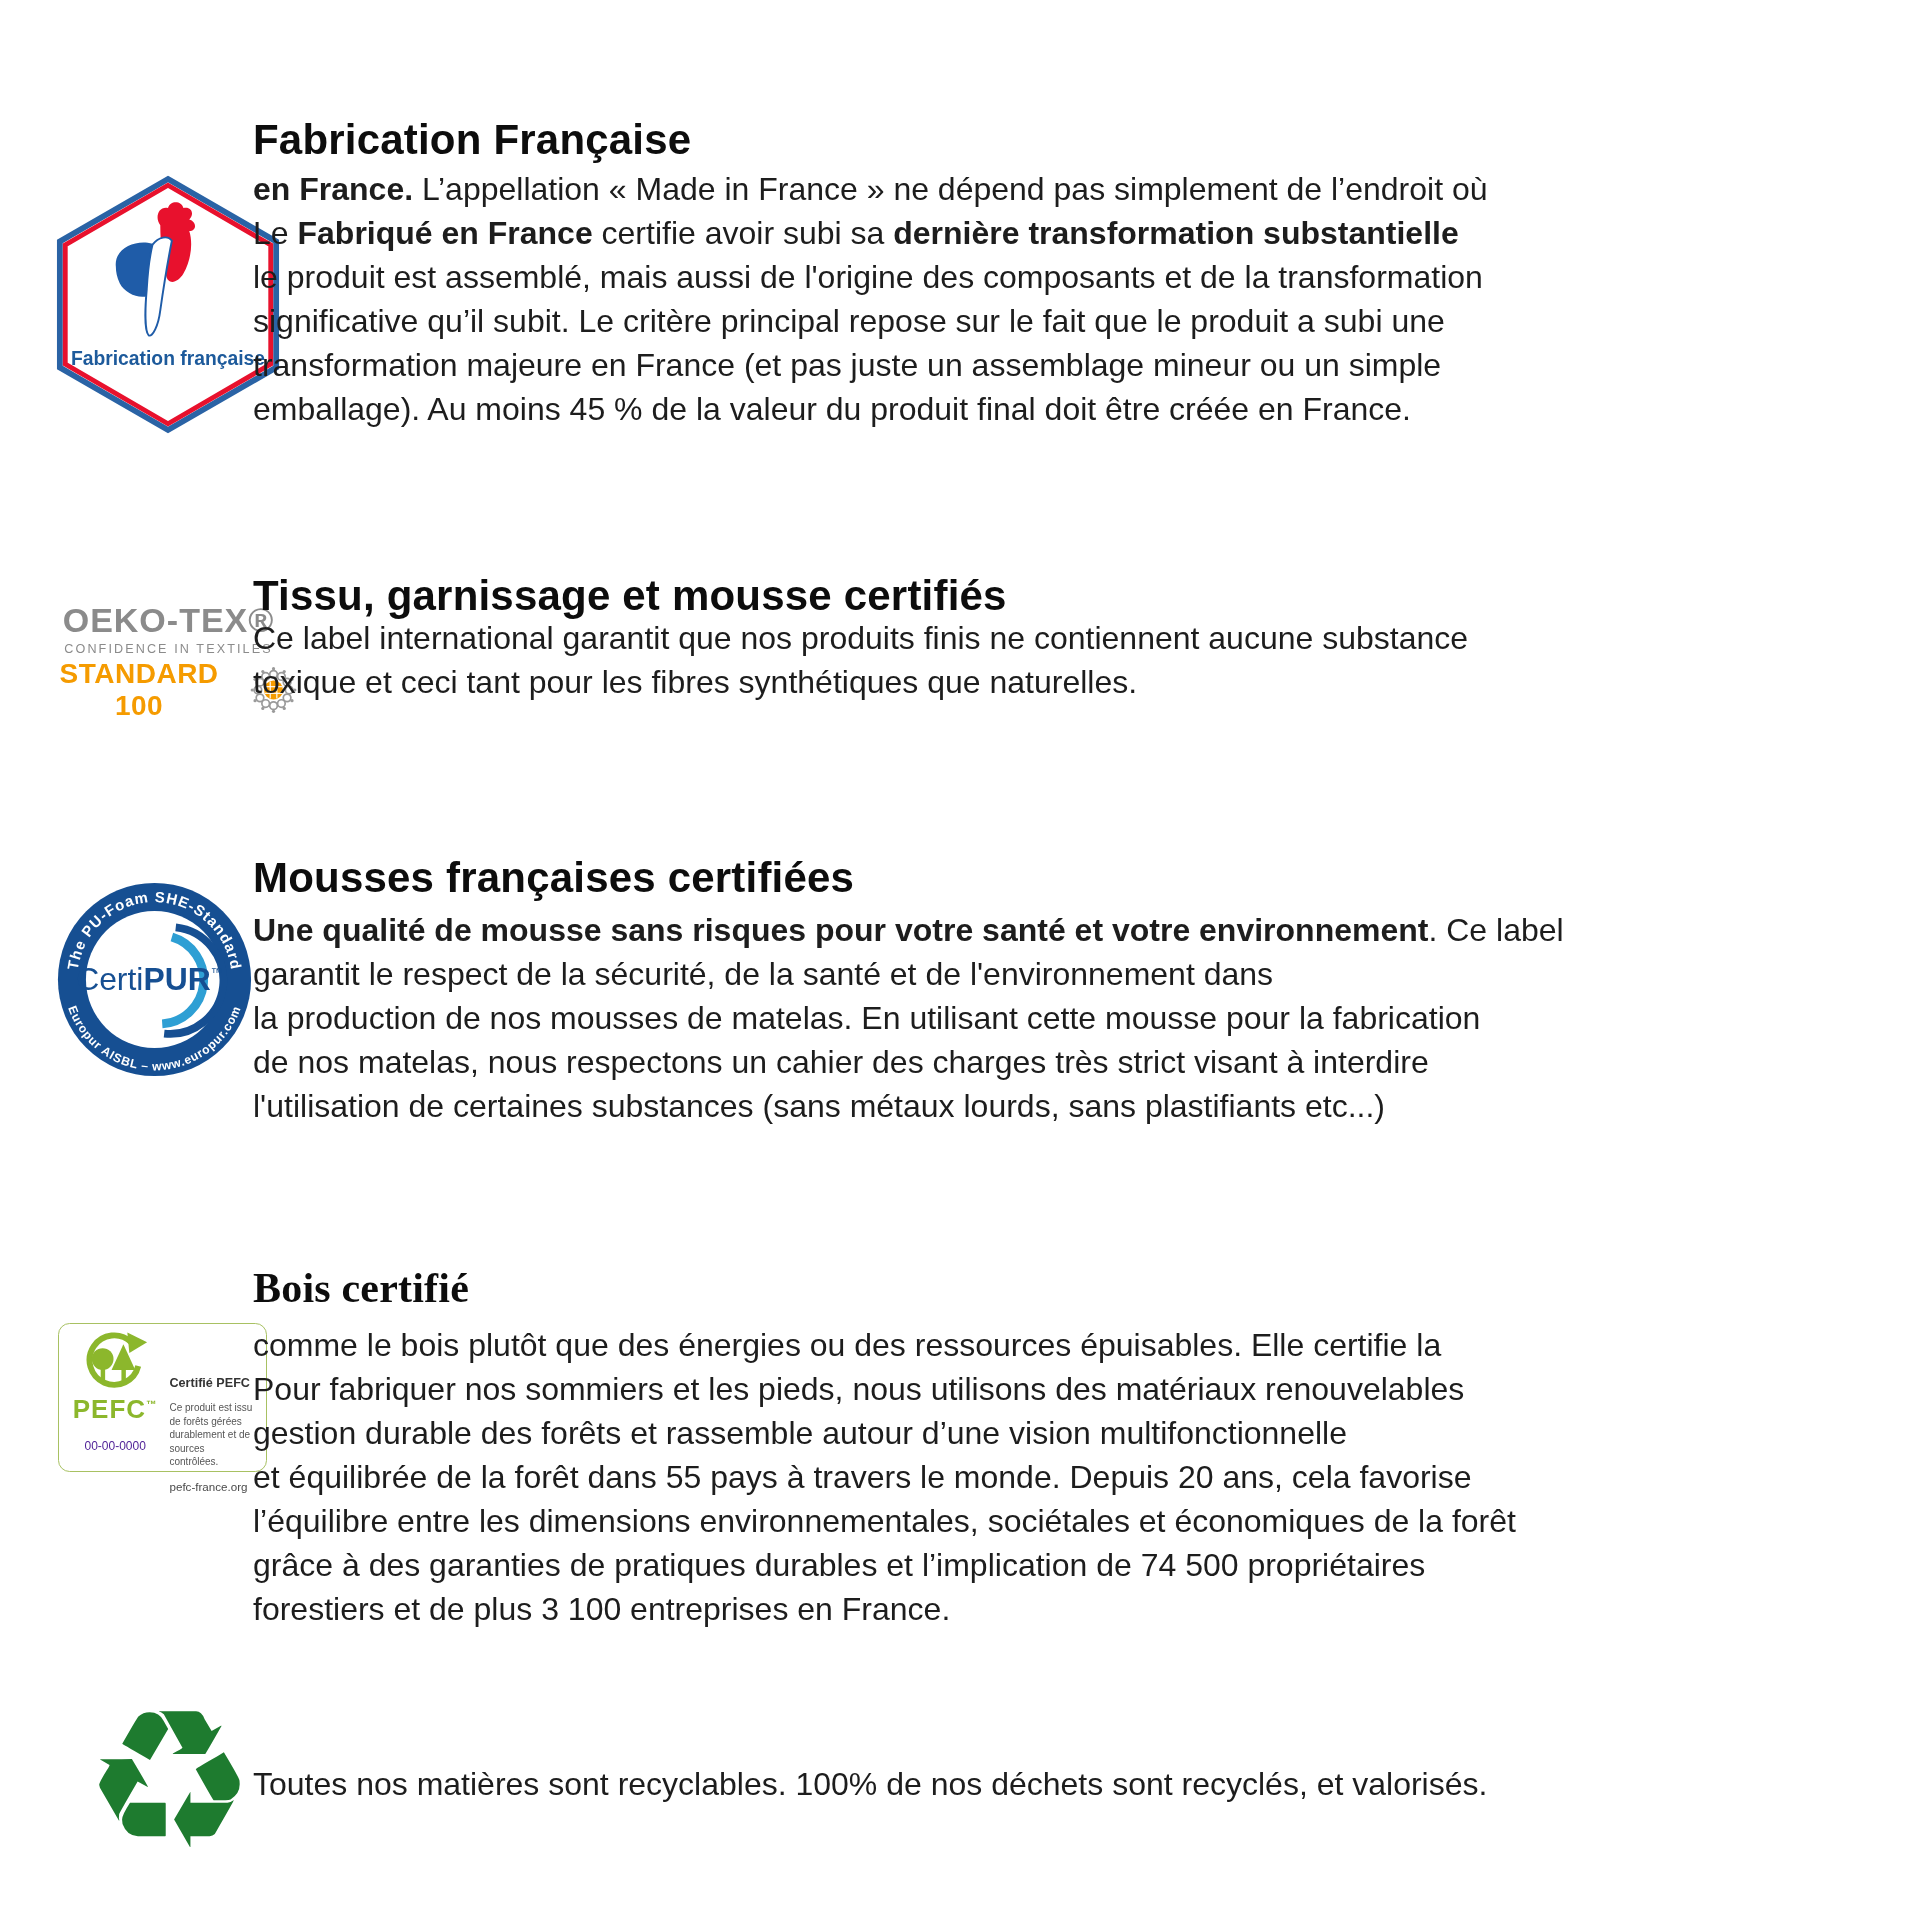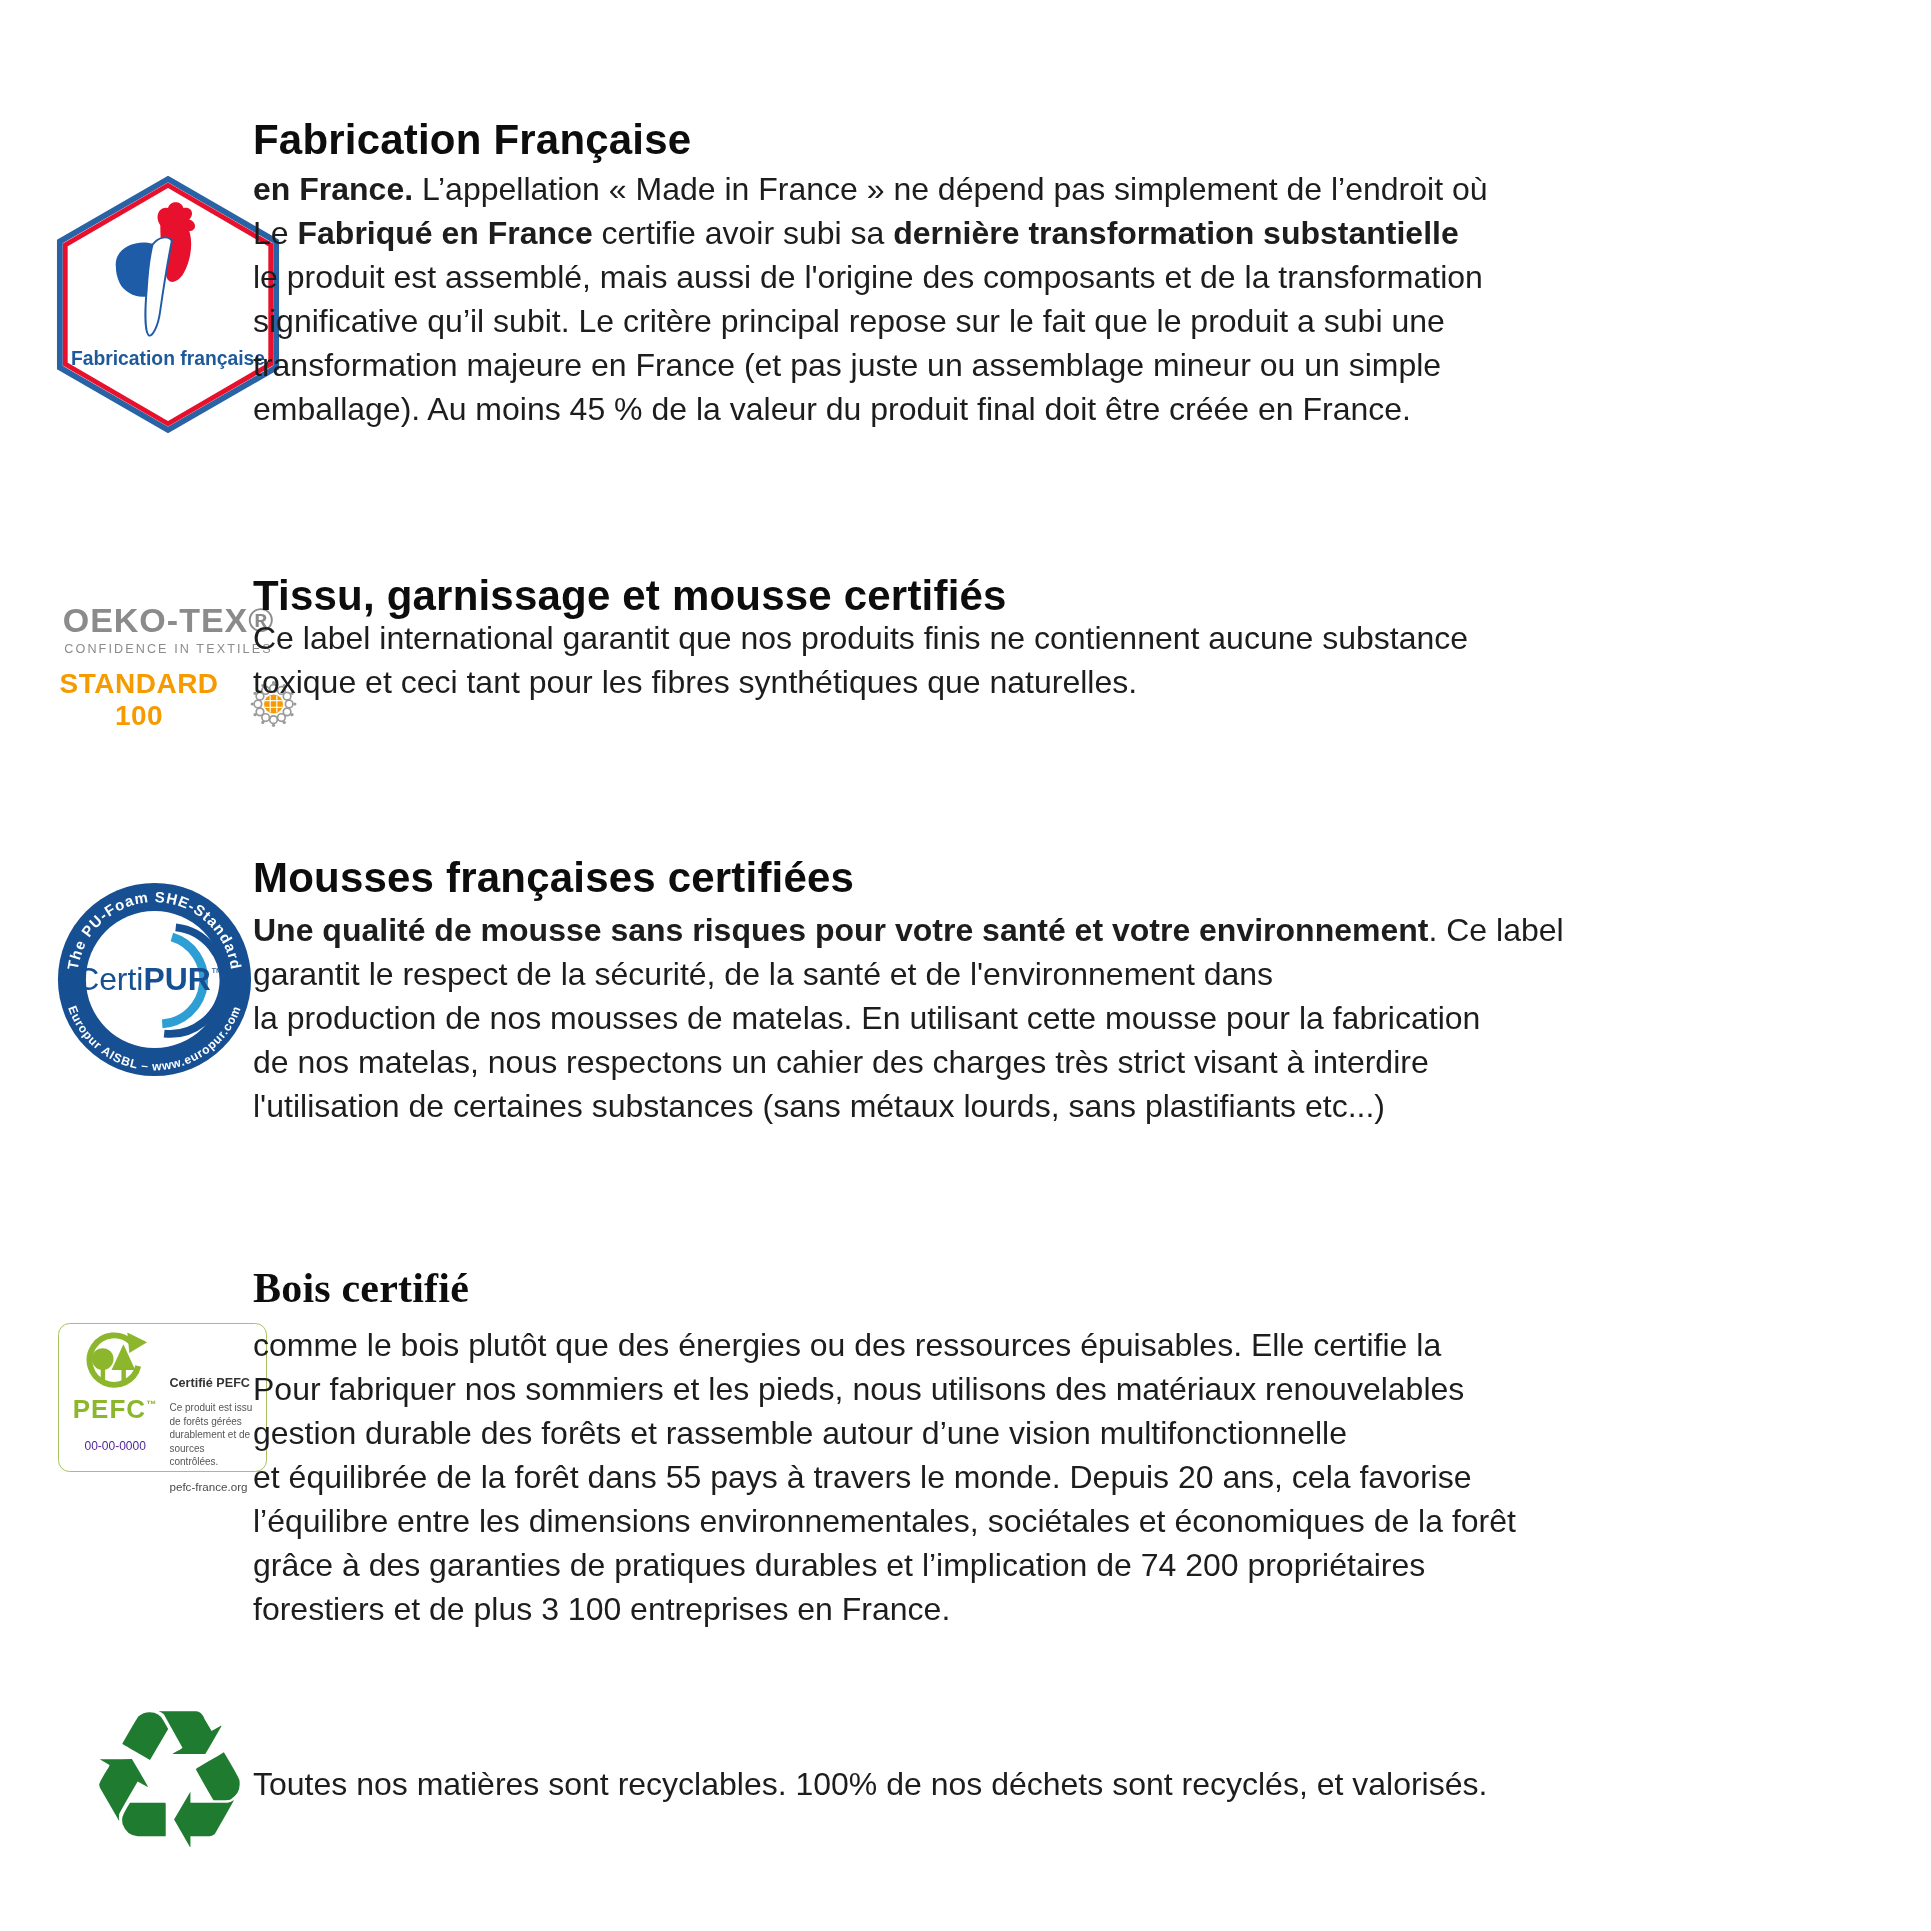--- a/index.html
+++ b/index.html
@@ -18,21 +18,21 @@
     position:absolute; left:253px;
     font-size:32px; color:#1d1d1d;
   }
   .body-text .tline { height:44px; line-height:44px; white-space:nowrap; }
   .body-text .bold { font-weight:bold; }
 
   
   .oeko { position:absolute; left:37px; top:602px; width:263px; text-align:center; }
   .oeko-brand { font-size:34px; font-weight:bold; color:#8b8b8b; letter-spacing:1px; line-height:37px; }
   .oeko-tagline { font-size:12.6px; color:#8b8b8b; letter-spacing:2.1px; line-height:16.4px; margin-top:1.9px; }
-  .oeko-row { display:flex; align-items:flex-end; justify-content:center; gap:5.8px; margin-top:11px; }
+  .oeko-row { display:flex; align-items:center; justify-content:center; gap:5.8px; margin-top:1px; }
   .oeko-standard { font-size:28px; font-weight:bold; color:#f59b00; letter-spacing:0.5px; }
 
   
   .pefc-card {
     position:absolute; left:58px; top:1323px; width:209px; height:149px;
     border:1.9px solid #a8c162; border-radius:11.6px; background:#fff;
     display:flex; padding:7.7px 5.8px 5.8px 7.7px;
   }
   .pefc-left { width:97px; display:flex; flex-direction:column; align-items:center; }
   .pefc-brand { font-size:26px; font-weight:bold; color:#8cb72c; letter-spacing:1px; line-height:25px; }
@@ -179,21 +179,21 @@
     </div>
   </div>
 
   <h2 class="sec-title" style="top:1265px;font-family:Liberation Serif, serif;">Bois certifié</h2>
   <div class="body-text" style="top:1323px;">
       <div class="tline"><span>comme le bois plutôt que des énergies ou des ressources épuisables. Elle certifie la</span></div>
       <div class="tline"><span>Pour fabriquer nos sommiers et les pieds, nous utilisons des matériaux renouvelables</span></div>
       <div class="tline"><span>gestion durable des forêts et rassemble autour d’une vision multifonctionnelle</span></div>
       <div class="tline"><span>et équilibrée de la forêt dans 55 pays à travers le monde. Depuis 20 ans, cela favorise</span></div>
       <div class="tline"><span>l’équilibre entre les dimensions environnementales, sociétales et économiques de la forêt</span></div>
-      <div class="tline"><span>grâce à des garanties de pratiques durables et l’implication de 74 200 propriétaires</span></div>
+      <div class="tline"><span>grâce à des garanties de pratiques durables et l’implication de 74 500 propriétaires</span></div>
       <div class="tline"><span>forestiers et de plus 3 100 entreprises en France.</span></div>
     </div>
 </section>
 
 <section>
   <div class="recycle">♻</div>
   <div class="body-text" style="top:1762px;">
       <div class="tline"><span>Toutes nos matières sont recyclables. 100% de nos déchets sont recyclés, et valorisés.</span></div>
     </div>
 </section>

